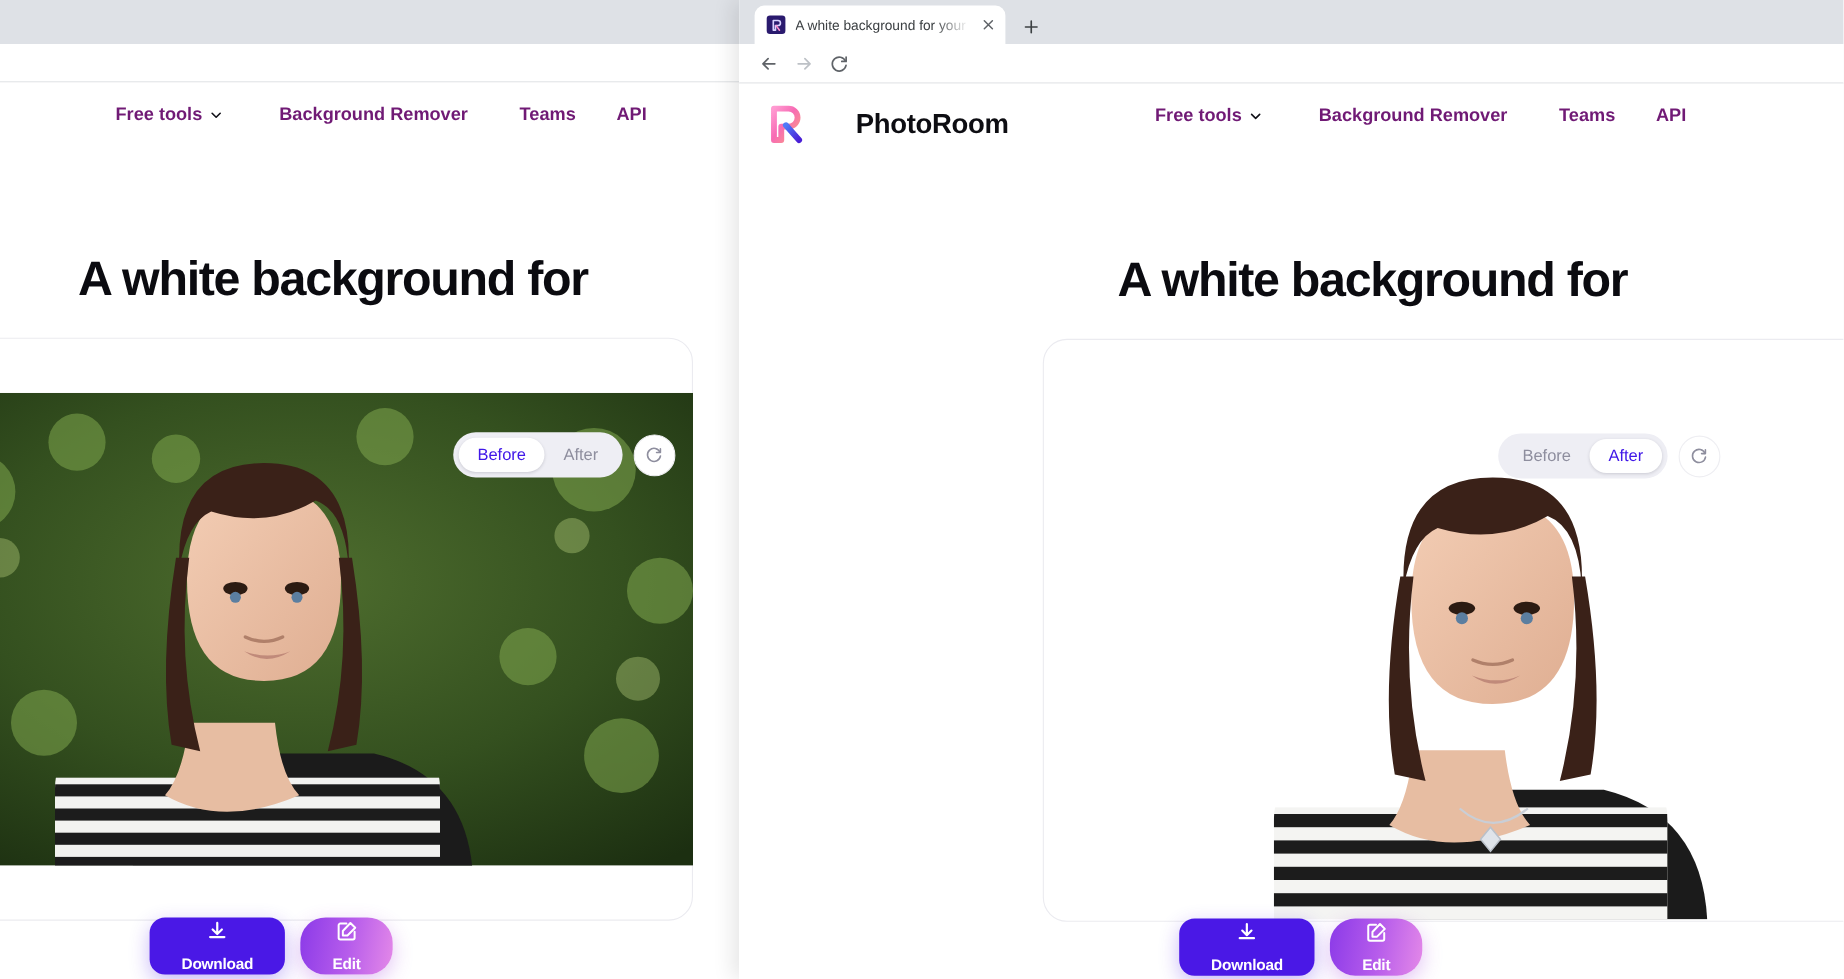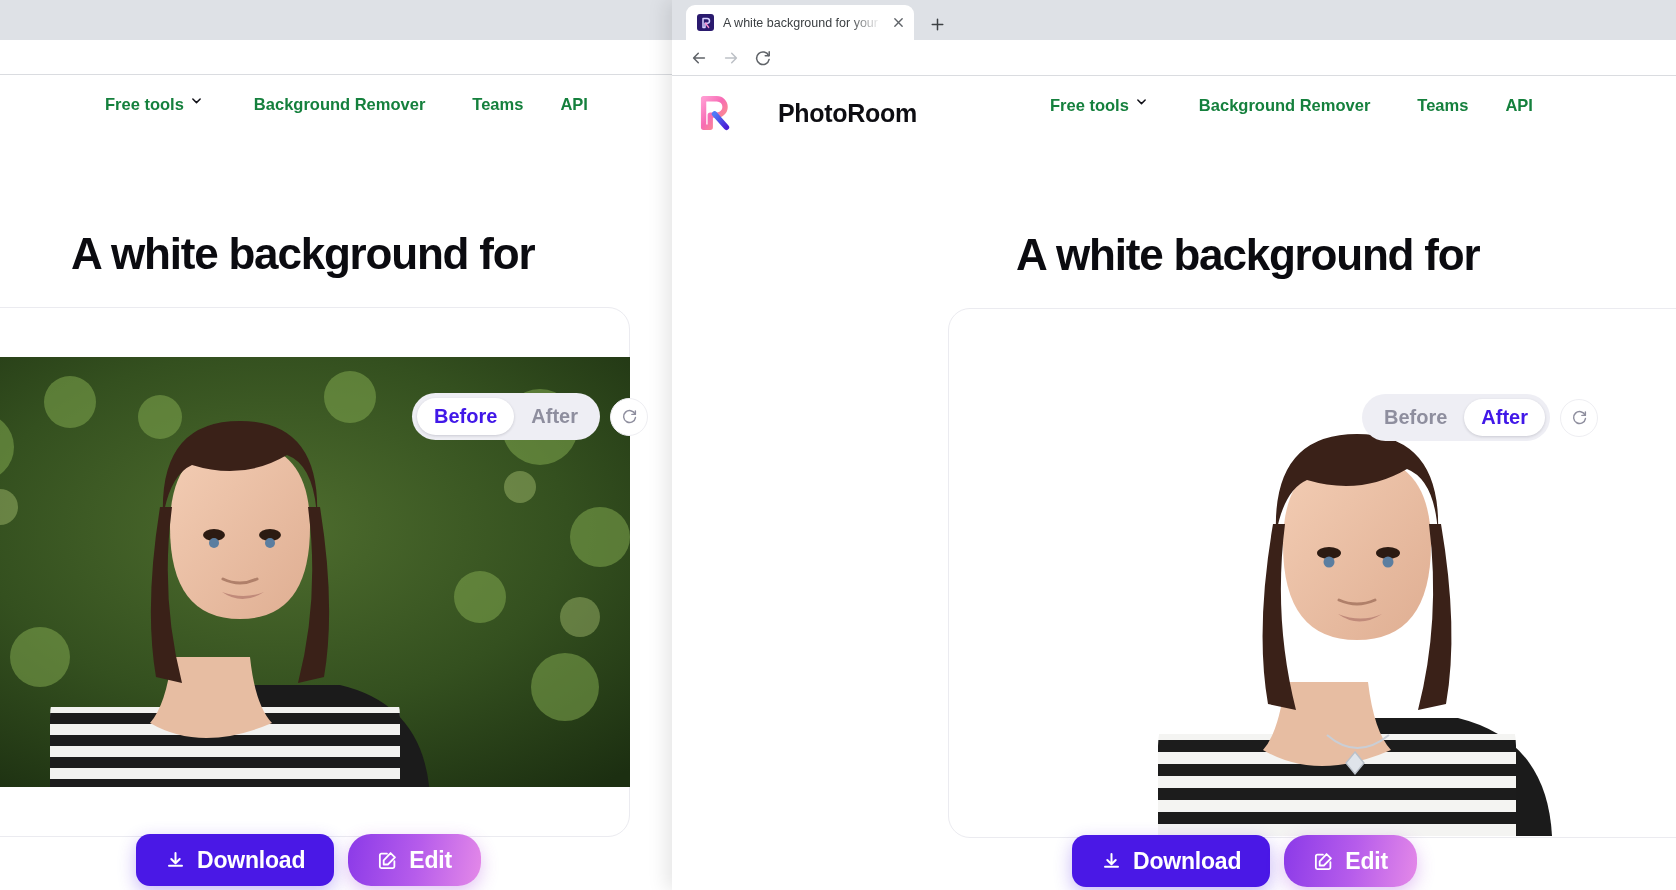--- a/index.html
+++ b/index.html
@@ -44,22 +44,22 @@
   .logo-mark { width: 38px; height: 38px; flex: 0 0 38px; }
   .logo-text {
     font-size: 25px; font-weight: 700; color: #0d0d12;
     letter-spacing: -0.3px; white-space: nowrap; margin-left: 31px;
   }
   .nav-links {
     position: absolute; display: flex; align-items: center; gap: 0;
     white-space: nowrap;
   }
   .nav-item {
-    font-size: 16.5px; font-weight: 600; color: #15803d;
-    display: inline-flex; gap: 7px;
+    font-size: 16.5px; font-weight: 600; color: #701a75;
+    display: inline-flex; align-items: center; gap: 7px;
     cursor: pointer; white-space: nowrap;
   }
   .nav-gap-1 { width: 52px; } .nav-gap-2 { width: 47px; } .nav-gap-3 { width: 37px; }
   .chev { display: inline-block; width: 11px; height: 11px; }
 
   .headline {
     position: absolute;
     font-size: 44px; line-height: 1.05; font-weight: 800;
     color: #0b0b10; letter-spacing: -1.2px;
     white-space: pre-line;
@@ -78,44 +78,44 @@
 
   .toggle-wrap {
     position: absolute; display: flex; align-items: center; gap: 10px; z-index: 6;
   }
   .toggle {
     display: flex; align-items: center;
     background: #eeeef4; border-radius: 999px; padding: 5px;
   }
   .toggle button {
     border: 0; background: transparent; cursor: pointer;
-    font-family: inherit; font-size: 20px; font-weight: 700;
+    font-family: inherit; font-size: 15px; font-weight: 400;
     color: #8e8e9e; padding: 7px 17px; border-radius: 999px;
     white-space: nowrap;
   }
   .toggle button.active {
     background: #ffffff; color: #4118e8;
     box-shadow: 0 1px 3px rgba(20,20,40,.16);
   }
   .refresh-btn {
     width: 38px; height: 38px; border-radius: 999px;
     background: #ffffff; border: 1px solid #eeeef2;
     display: flex; align-items: center; justify-content: center;
     cursor: pointer;
   }
 
   .actions {
     position: absolute; display: flex; align-items: center; gap: 14px; z-index: 7;
   }
   .btn {
     display: inline-flex; align-items: center; justify-content: center; gap: 11px;
     border: 0; cursor: pointer; font-family: inherit;
-    font-size: 23px; font-weight: 800; color: #fff;
+    font-size: 14px; font-weight: 800; color: #fff;
     height: 52px; padding: 0 29px; border-radius: 14px;
-    letter-spacing: -0.2px; white-space: nowrap;
+    letter-spacing: -0.2px; white-space: nowrap; flex-direction: column;
   }
   .btn-download { background: #4a18e6; box-shadow: 0 6px 18px rgba(74,24,230,.30); }
   .btn-edit {
     background: linear-gradient(100deg, #8b3ae8 0%, #b65ceb 52%, #e489e8 100%);
     box-shadow: 0 6px 18px rgba(160,60,220,.30);
     border-radius: 23px;
   }
   .btn svg { flex: 0 0 auto; }
 
   

